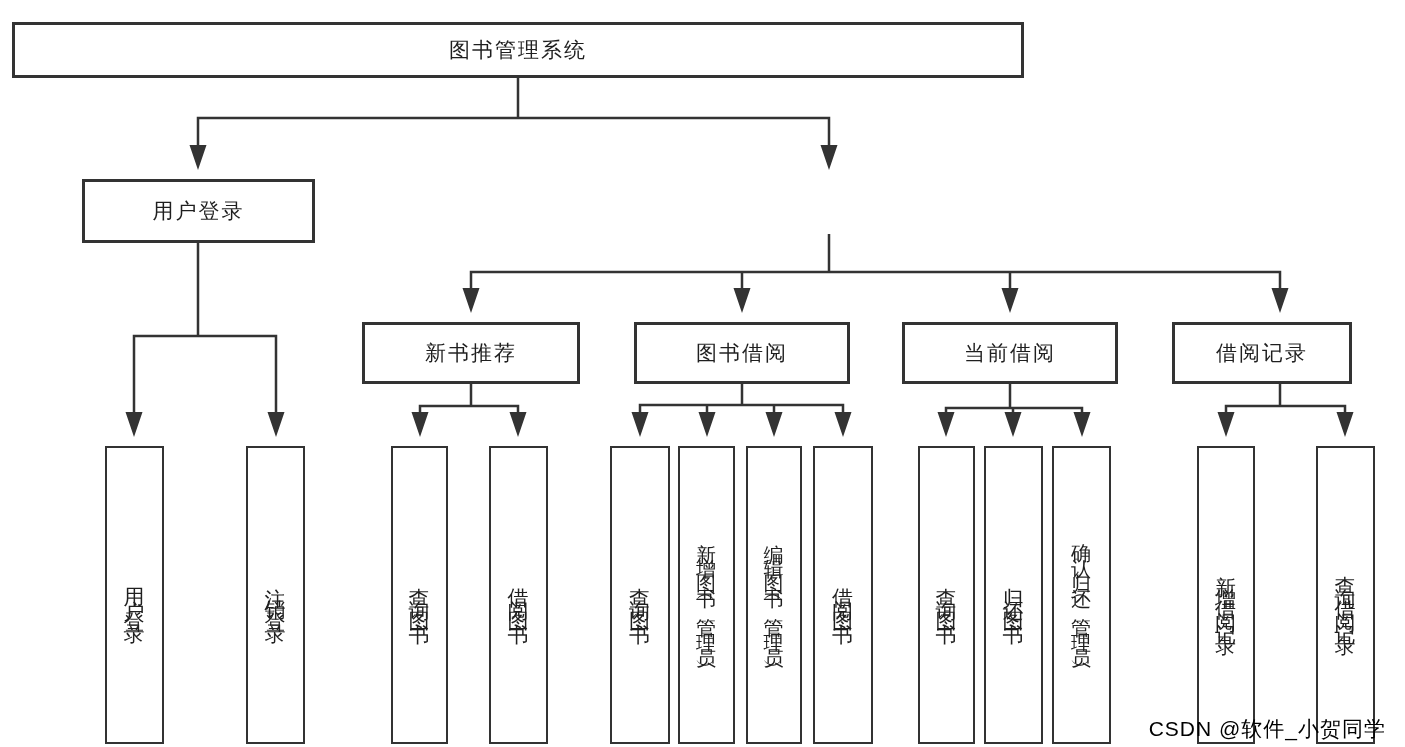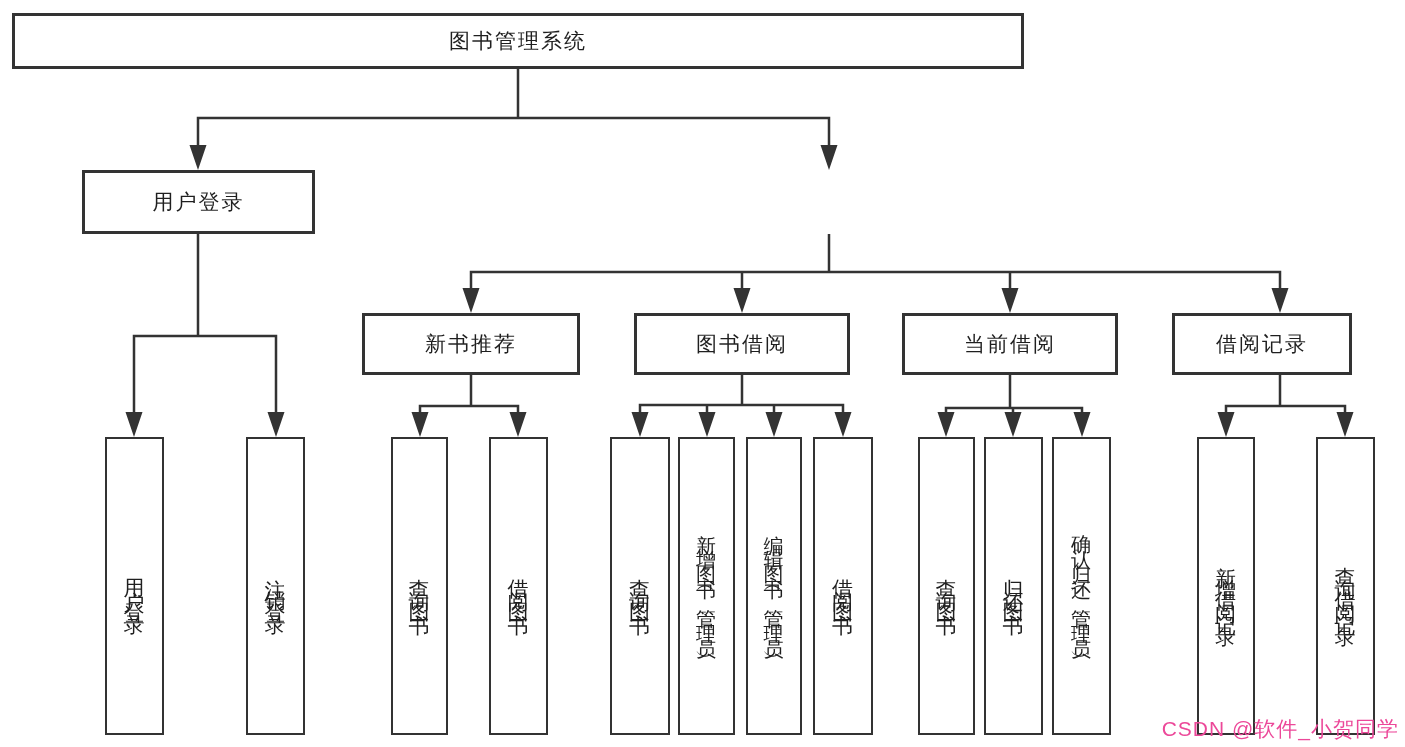--- a/index.html
+++ b/index.html
@@ -12,44 +12,44 @@
     color:#1f1f1f;
   }
   .connectors{position:absolute;left:0;top:0;pointer-events:none;}
   .cl{fill:none;stroke:#333333;stroke-width:2.5;}
   .ca{fill:#333333;stroke:none;}
   .box{
     position:absolute;
     background:#ffffff;
     border:3px solid #333333;
     box-sizing:border-box;
-    display:flex;align-items:center;justify-content:center;
+    display:flex;align-items:center;justify-content:center;margin-top:9px;
   }
   .box-leaf{border-width:2px;}
   .hlabel{
     font-size:21px;
     letter-spacing:2px;
     color:#1f1f1f;
     white-space:nowrap;
   }
   .vlabel{
     writing-mode:vertical-rl;
     text-orientation:mixed;
     font-size:21px;
     line-height:1;
     letter-spacing:12px;
     color:#1f1f1f;
   }
   .long .vlabel{font-size:20px;letter-spacing:15px;}
   .watermark{
     position:absolute;
-    right:6px;bottom:4px;
+    right:19px;bottom:4px;
     font-size:21px;
     letter-spacing:1px;
-    color:#ec4899;
+    color:#000000;
     z-index:5;
     white-space:nowrap;
   }
 </style>
 </head>
 <body>
 
 <div class="canvas">
 
   <svg class="connectors" width="1405" height="747" viewBox="0 0 1405 747" aria-hidden="true">

